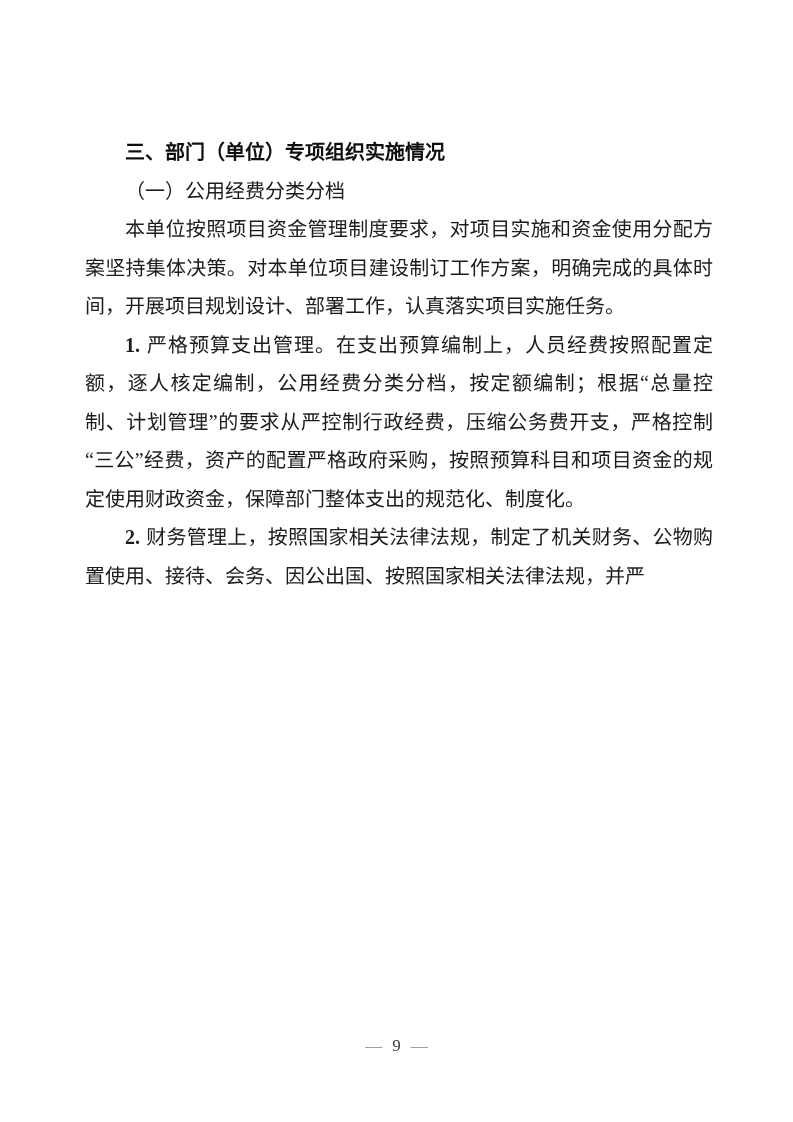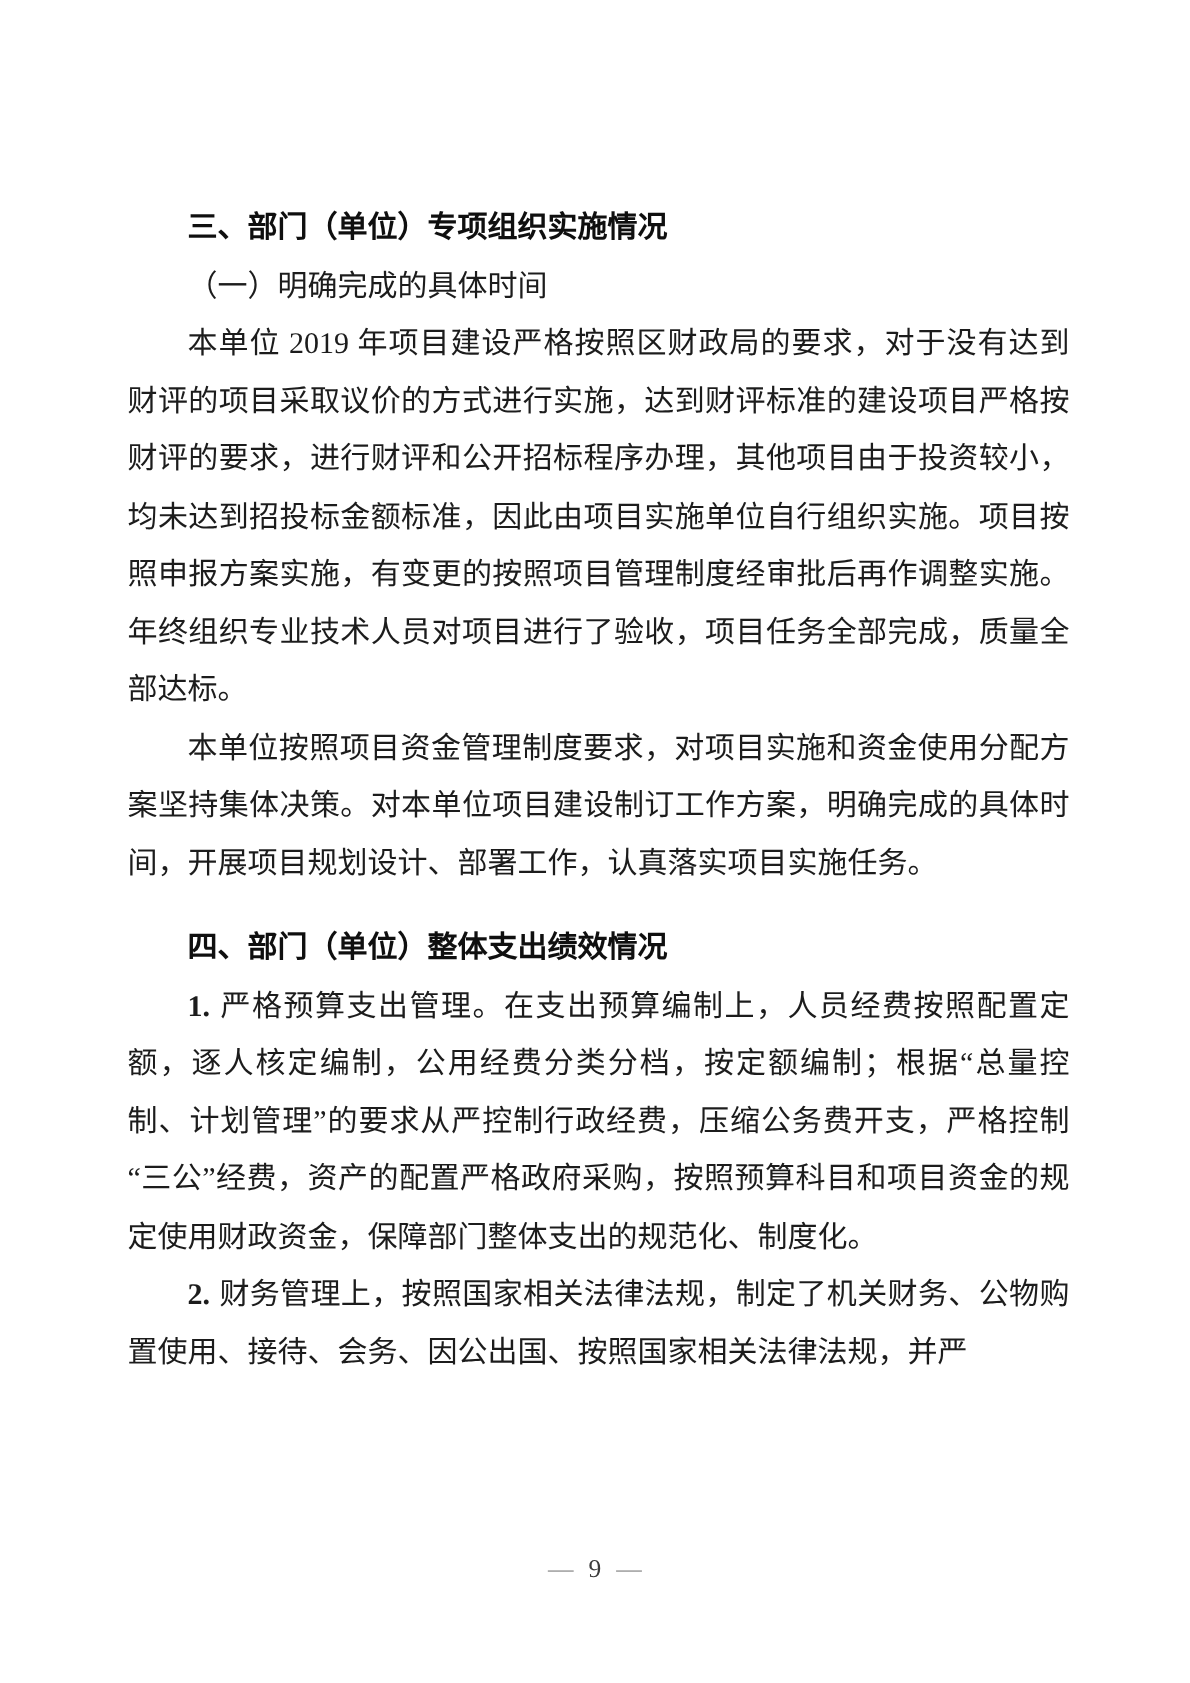--- a/index.html
+++ b/index.html
@@ -79,28 +79,26 @@
 </style>
 </head>
 <body>
 
 <div class="page" style="background: rgb(255, 255, 255); color: rgb(28, 28, 28); border-radius: 10px;">
 
   <main class="content">
 
     <h2 class="sec-heading" style="color: rgb(15, 15, 15);">三、部门（单位）专项组织实施情况</h2>
 
-    <h3 class="sub-heading">（一）明确完成的具体时间</h3>
+    <h3 class="sub-heading">（一）公用经费分类分档</h3>
 
-    <p class="body-para">本单位 2019 年项目建设严格按照区财政局的要求，对于没有达到财评的项目采取议价的方式进行实施，达到财评标准的建设项目严格按财评的要求，进行财评和公开招标程序办理，其他项目由于投资较小，均未达到招投标金额标准，因此由项目实施单位自行组织实施。项目按照申报方案实施，有变更的按照项目管理制度经审批后再作调整实施。年终组织专业技术人员对项目进行了验收，项目任务全部完成，质量全部达标。</p>
 
 
     <p class="body-para">本单位按照项目资金管理制度要求，对项目实施和资金使用分配方案坚持集体决策。对本单位项目建设制订工作方案，明确完成的具体时间，开展项目规划设计、部署工作，认真落实项目实施任务。</p>
 
-    <h2 class="sec-heading spaced" style="color: rgb(15, 15, 15);">四、部门（单位）整体支出绩效情况</h2>
 
     <p class="body-para"><b class="item-num">1.</b><span>严格预算支出管理。在支出预算编制上，人员经费按照配置定额，逐人核定编制，公用经费分类分档，按定额编制；根据“总量控制、计划管理”的要求从严控制行政经费，压缩公务费开支，严格控制“三公”经费，资产的配置严格政府采购，按照预算科目和项目资金的规定使用财政资金，保障部门整体支出的规范化、制度化。</span></p>
 
     <p class="body-para"><b class="item-num">2.</b><span>财务管理上，按照国家相关法律法规，制定了机关财务、公物购置使用、接待、会务、因公出国、按照国家相关法律法规，并严</span></p>
 
   </main>
 
   <footer class="page-footer">
     <span class="dash" style="color: rgb(143, 143, 143);">—</span><span class="pnum" style="color: rgb(60, 60, 60);">9</span><span class="dash" style="color: rgb(143, 143, 143);">—</span>
   </footer>

